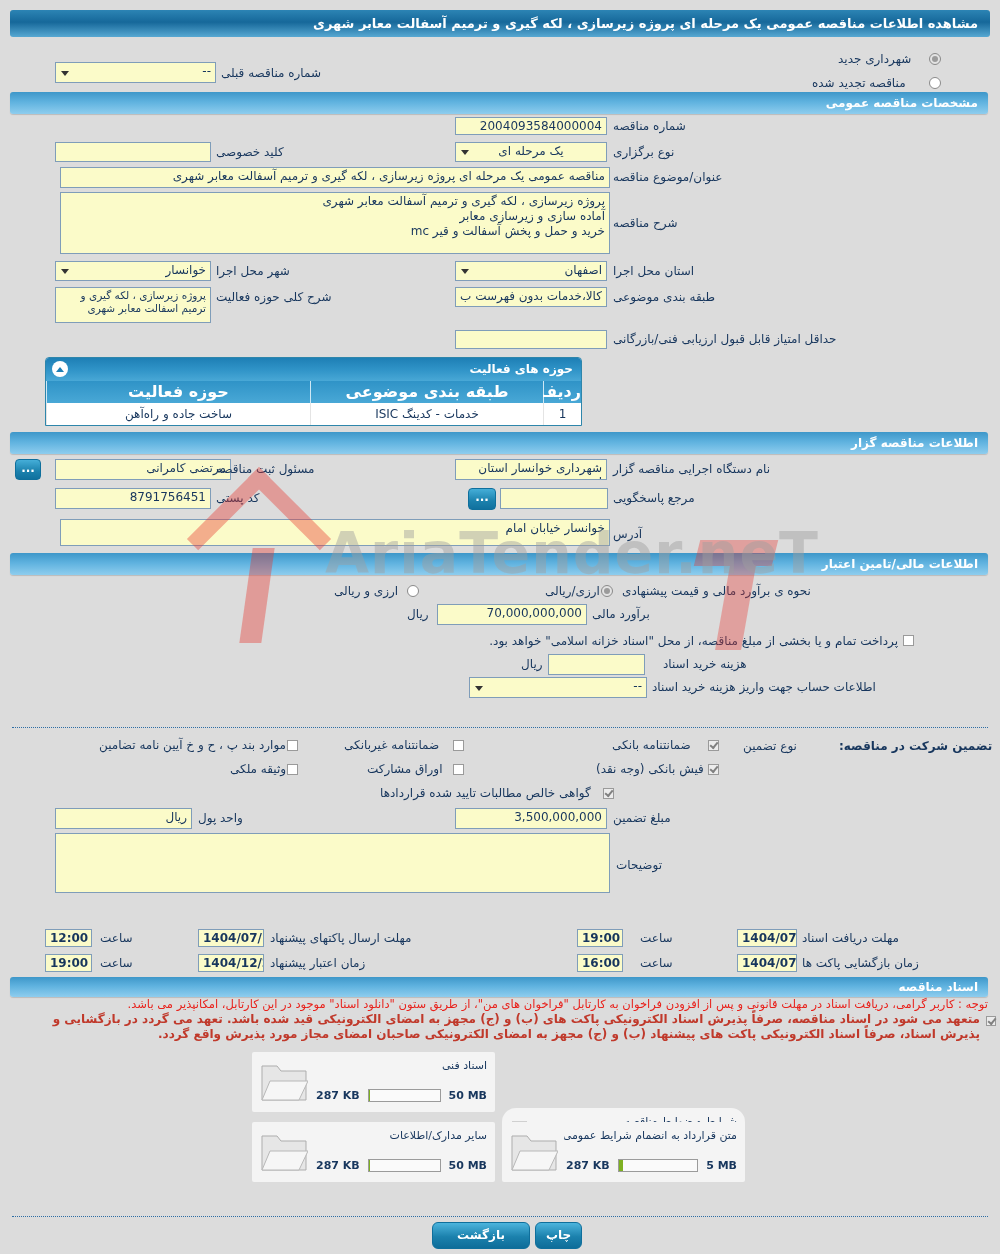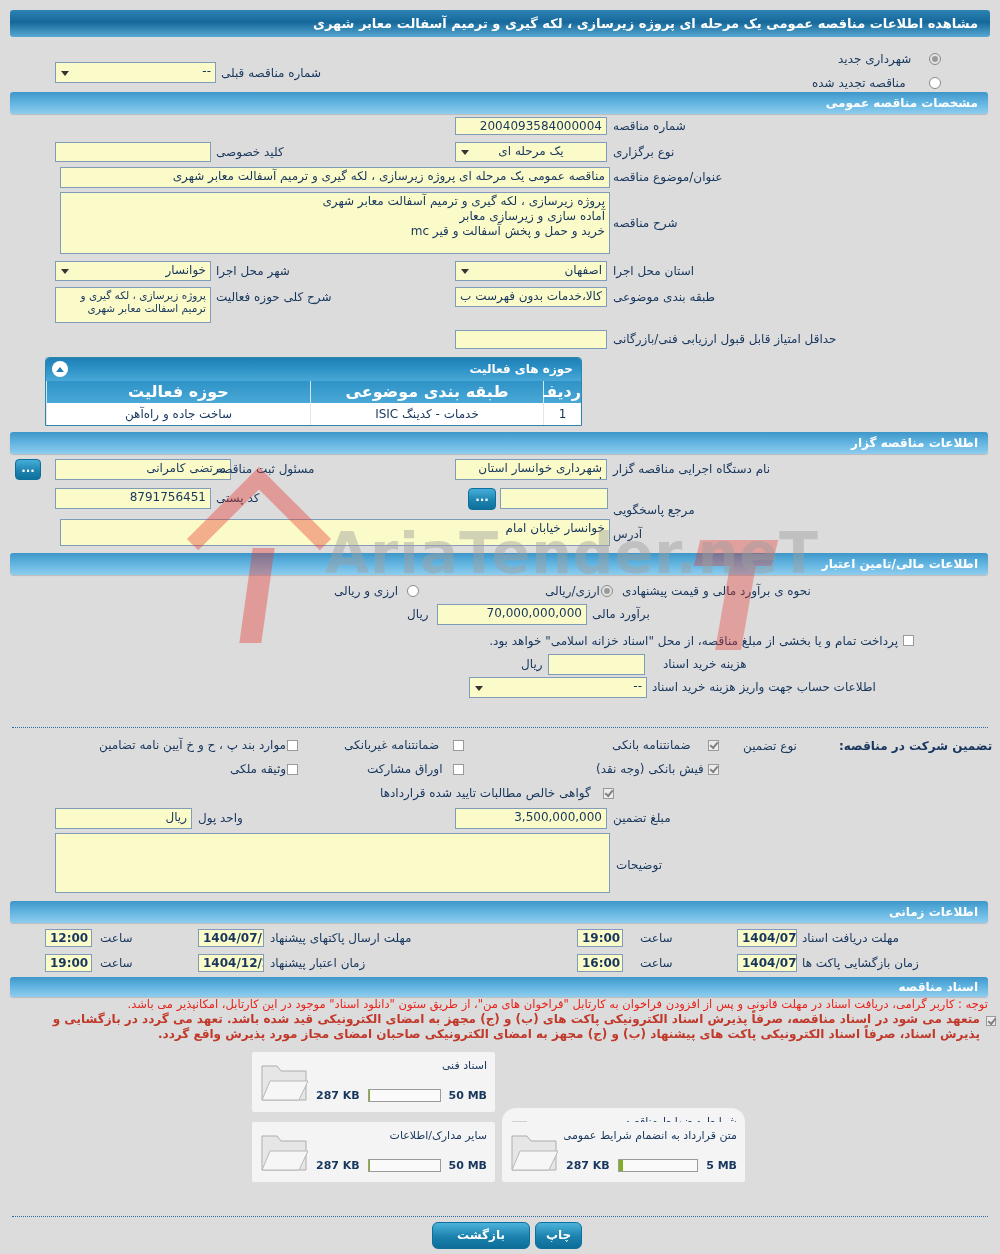--- a/index.html
+++ b/index.html
@@ -158,21 +158,21 @@
   <div class="bar" style="top:432px;">اطلاعات مناقصه گزار</div>
 
   <div class="fld" style="left:455px;top:459px;width:152px;height:21px;">شهرداری خوانسار استان اص</div>
   <div class="lbl" style="left:613px;top:462px;">نام دستگاه اجرایی مناقصه گزار</div>
   <div class="fld" style="left:55px;top:459px;width:176px;height:21px;">مرتضی کامرانی</div>
   <div class="lbl" style="left:216px;top:462px;">مسئول ثبت مناقصه</div>
   <div class="btn-dots" style="left:15px;top:459px;">...</div>
 
   <div class="fld" style="left:500px;top:488px;width:108px;height:21px;"></div>
   <div class="btn-dots" style="left:468px;top:488px;width:28px;height:22px;">...</div>
-  <div class="lbl" style="left:613px;top:491px;margin-top:12px;">مرجع پاسخگویی</div>
+  <div class="lbl" style="left:613px;top:491px;">مرجع پاسخگویی</div>
   <div class="fld num" style="left:55px;top:488px;width:156px;height:21px;">8791756451</div>
   <div class="lbl" style="left:216px;top:491px;">کد پستی</div>
 
   <div class="fld" style="left:60px;top:519px;width:550px;height:27px;">خوانسار خیابان امام</div>
   <div class="lbl" style="left:613px;top:527px;">آدرس</div>
 
   <div class="bar" style="top:553px;">اطلاعات مالی/تامین اعتبار</div>
 
   <div class="lbl" style="left:622px;top:584px;">نحوه ی برآورد مالی و قیمت پیشنهادی</div>
   <div class="radio sel-dis" style="left:601px;top:585px;"></div>
@@ -220,21 +220,20 @@
   <div class="lbl" style="left:372px;top:786px;margin-left:8px;">گواهی خالص مطالبات تایید شده قراردادها</div>
 
   <div class="fld num" style="left:455px;top:808px;width:152px;height:21px;">3,500,000,000</div>
   <div class="lbl" style="left:613px;top:811px;">مبلغ تضمین</div>
   <div class="fld" style="left:55px;top:808px;width:137px;height:21px;">ریال</div>
   <div class="lbl" style="left:198px;top:811px;">واحد پول</div>
 
   <div class="fld ta" style="left:55px;top:833px;width:555px;height:60px;"></div>
   <div class="lbl" style="left:616px;top:858px;">توضیحات</div>
 
-  <div class="bar" style="top:901px;">اطلاعات زمانی</div>
 
   <div class="fld date" style="left:737px;top:929px;width:60px;height:18px;">1404/07/01</div>
   <div class="lbl" style="left:802px;top:931px;">مهلت دریافت اسناد</div>
   <div class="fld date" style="left:577px;top:929px;width:46px;height:18px;">19:00</div>
   <div class="lbl" style="left:640px;top:931px;">ساعت</div>
   <div class="fld date" style="left:198px;top:929px;width:66px;height:18px;">1404/07/12</div>
   <div class="lbl" style="left:270px;top:931px;">مهلت ارسال پاکتهای پیشنهاد</div>
   <div class="fld date" style="left:45px;top:929px;width:47px;height:18px;">12:00</div>
   <div class="lbl" style="left:100px;top:931px;">ساعت</div>
 

